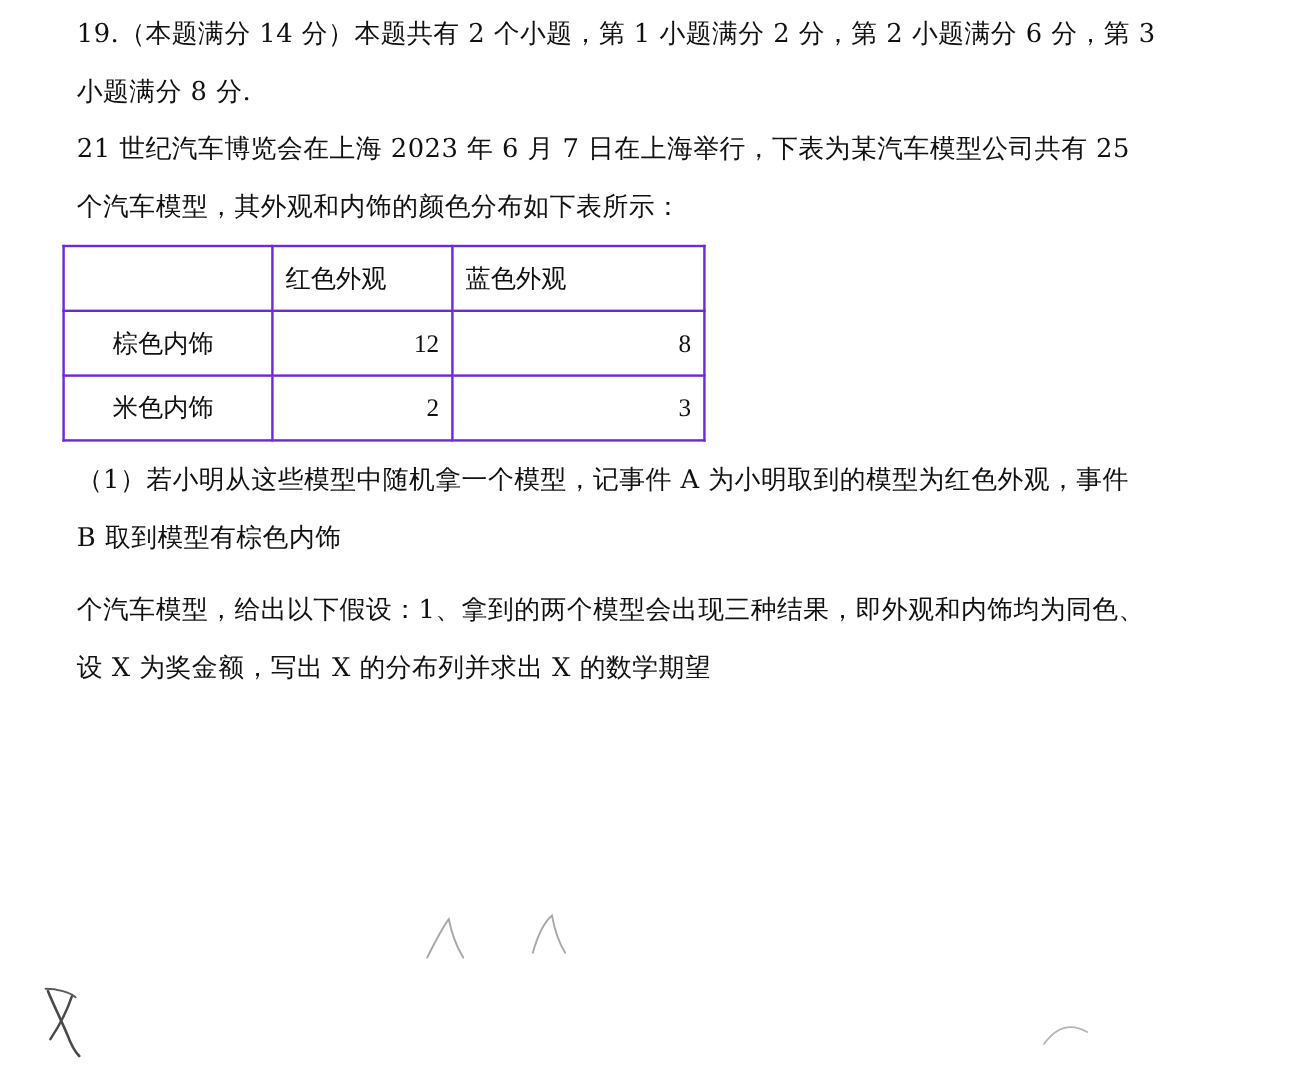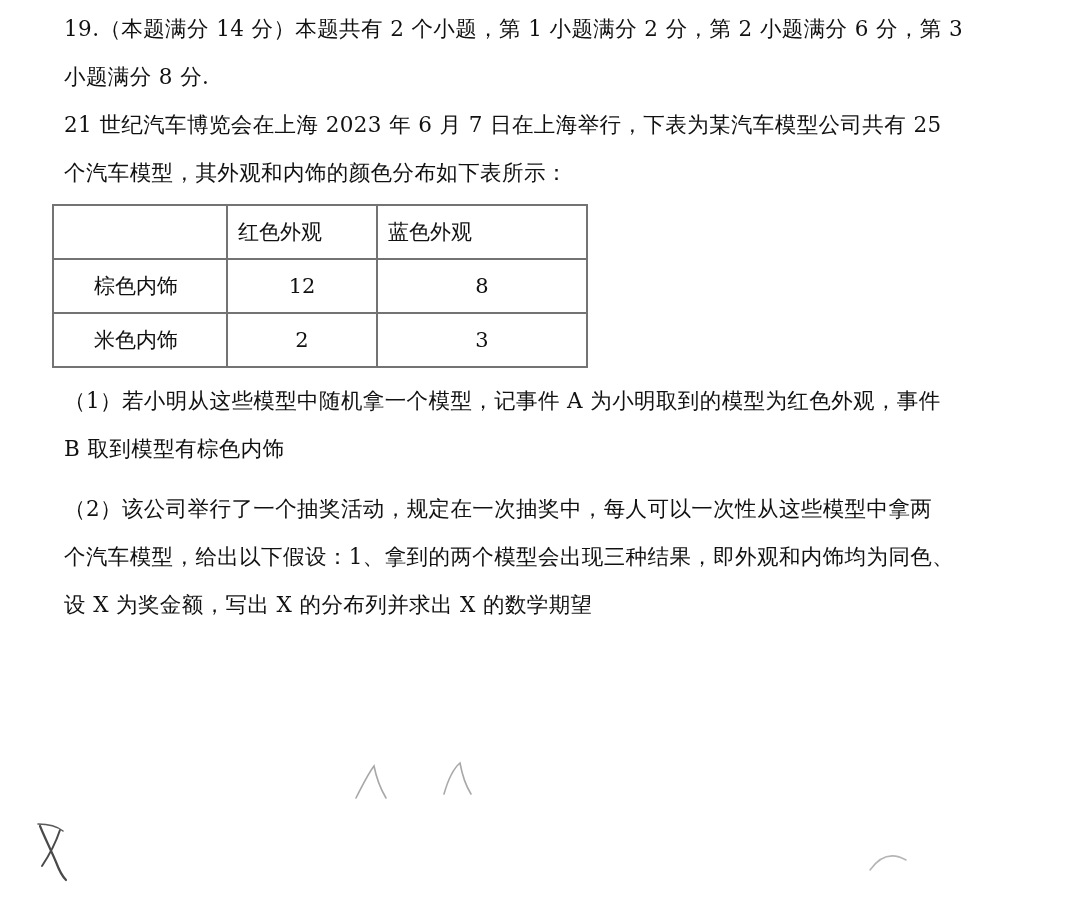--- a/index.html
+++ b/index.html
@@ -37,32 +37,33 @@
     word-break: break-all;
   }
   .tbl-wrap {
     margin: 8px 0 10px 0;
   }
   table.data-table {
     border-collapse: collapse;
     table-layout: fixed;
   }
   table.data-table td {
-    border: 2px solid #737373;
+    border: 2px solid #6d28d9;
     height: 52px;
     font-size: 21px;
     padding: 0 10px;
     vertical-align: middle;
     font-family: "DejaVu Serif", "Liberation Serif", serif;
   }
   table.data-table td.col0 { width: 122px; padding-left: 40px; }
   table.data-table td.col1 { width: 128px; }
   table.data-table td.col2 { width: 188px; }
   table.data-table td.num {
-    text-align: center;
+    text-align: right;
+    font-family: Liberation Serif, serif;
   }
   .formula-line {
     font-size: 21.5px;
     line-height: 46px;
     margin: 10px 0 4px 0;
   }
   .mathit {
     font-style: italic;
     font-family: "DejaVu Serif", "Liberation Serif", serif;
   }
@@ -120,21 +121,20 @@
       </tbody>
         </table>
     </div>
 
     <div class="para">（1）若小明从这些模型中随机拿一个模型，记事件 A 为小明取到的模型为红色外观，事件</div>
     <div class="para">B 取到模型有棕色内饰</div>
 
 
     <div class="blockgap"></div>
 
-    <div class="para">（2）该公司举行了一个抽奖活动，规定在一次抽奖中，每人可以一次性从这些模型中拿两</div>
     <div class="para">个汽车模型，给出以下假设：1、拿到的两个模型会出现三种结果，即外观和内饰均为同色、</div>
 
     <div class="para">设 X 为奖金额，写出 X 的分布列并求出 X 的数学期望</div>
 
   </div>
 
   <svg class="sig" viewBox="0 0 70 70" fill="none">
     <path d="M10 8 C14 18, 20 30, 26 44 C29 52, 32 58, 36 62" stroke="#4a4a4a" stroke-width="2.2" stroke-linecap="round"></path>
     <path d="M30 12 C26 24, 20 36, 12 48" stroke="#4a4a4a" stroke-width="2" stroke-linecap="round"></path>
     <path d="M8 6 C18 6, 28 9, 33 13" stroke="#5a5a5a" stroke-width="1.6" stroke-linecap="round"></path>

